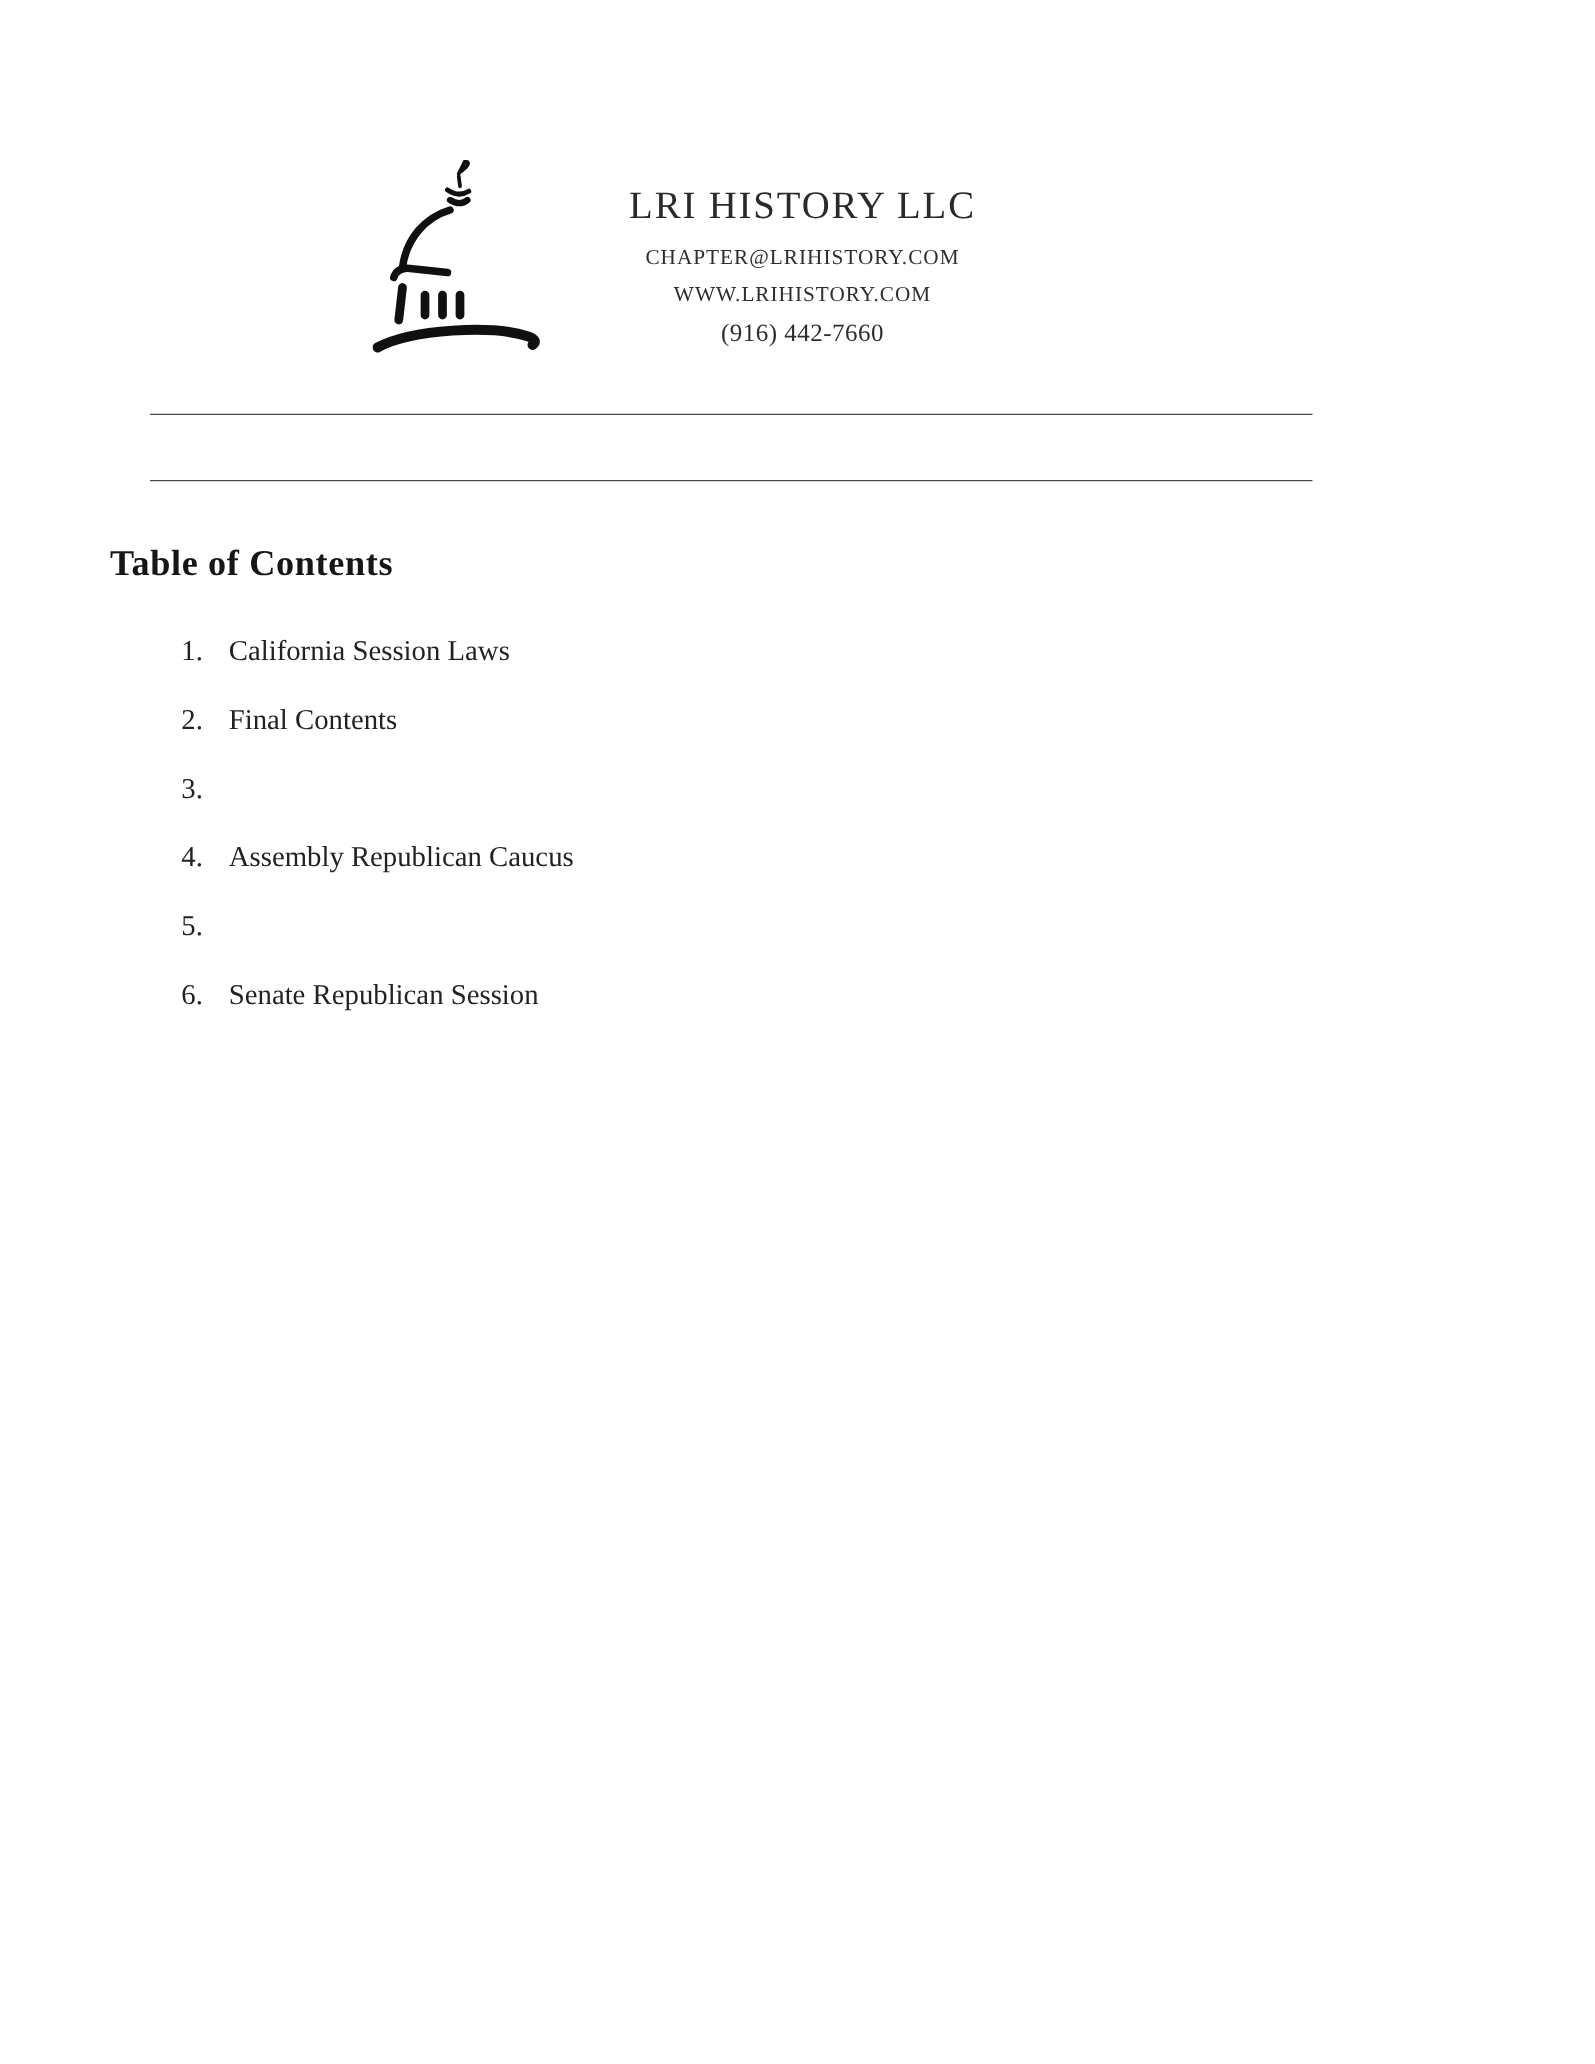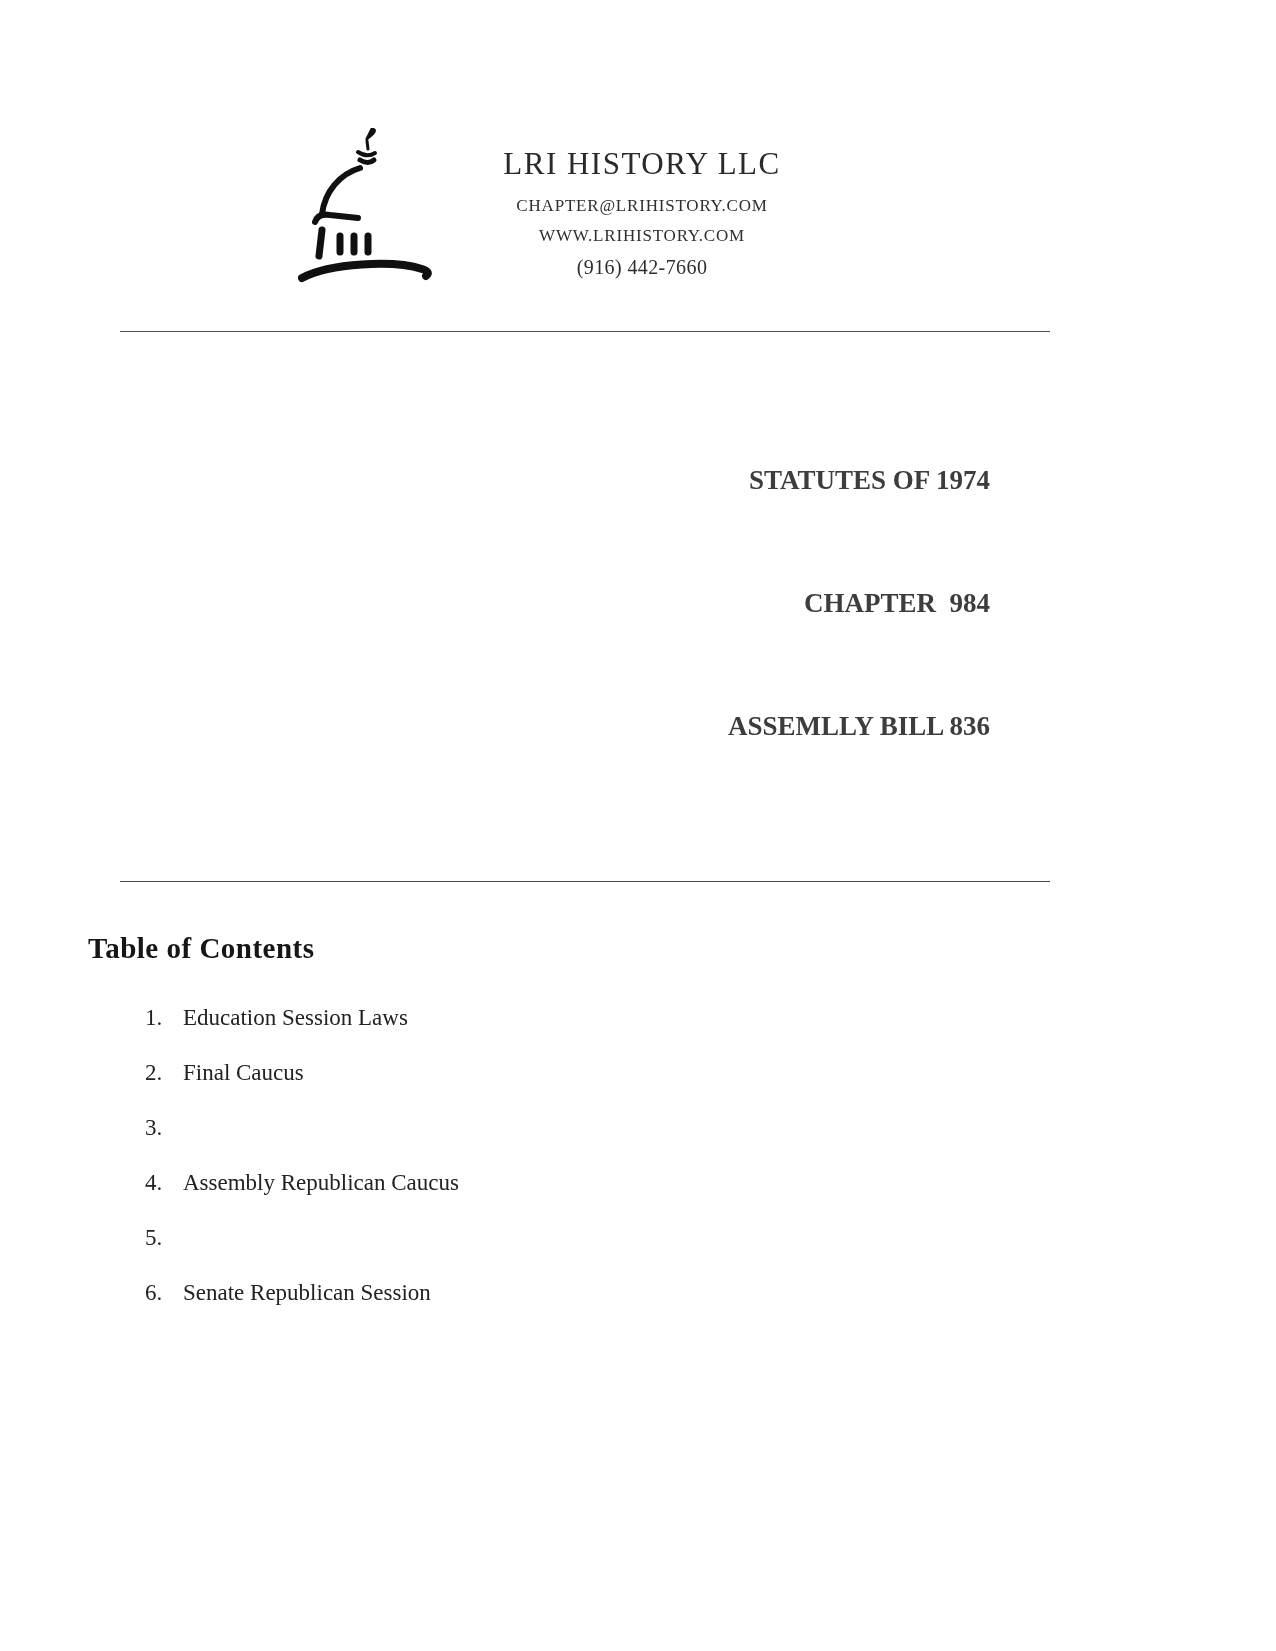--- a/index.html
+++ b/index.html
@@ -140,38 +140,33 @@
     <div class="head-text">
       <div class="company-name">LRI HISTORY LLC</div>
       <div class="contact-line">CHAPTER@LRIHISTORY.COM</div>
       <div class="contact-line">WWW.LRIHISTORY.COM</div>
       <div class="contact-line phone">(916) 442-7660</div>
     </div>
   </div>
 
   <hr class="rule top">
 
-  <div class="statutes">
-    <div>STATUTES OF 1974</div>
-    <div>CHAPTER  984</div>
-    <div>ASSEMLLY BILL 836</div>
-  </div>
 
   <hr class="rule bottom">
 
   <div class="toc-title">Table of Contents</div>
 
   <div class="toc-list">
     <div class="toc-item">
       <span class="toc-num">1.</span>
-      <span class="toc-label">Education Session Laws</span>
+      <span class="toc-label">California Session Laws</span>
     </div>
     <div class="toc-item">
       <span class="toc-num">2.</span>
-      <span class="toc-label">Final Caucus</span>
+      <span class="toc-label">Final Contents</span>
     </div>
     <div class="toc-item">
       <span class="toc-num">3.</span>
     </div>
     <div class="toc-item">
       <span class="toc-num">4.</span>
       <span class="toc-label">Assembly Republican Caucus</span>
     </div>
     <div class="toc-item">
       <span class="toc-num">5.</span>

